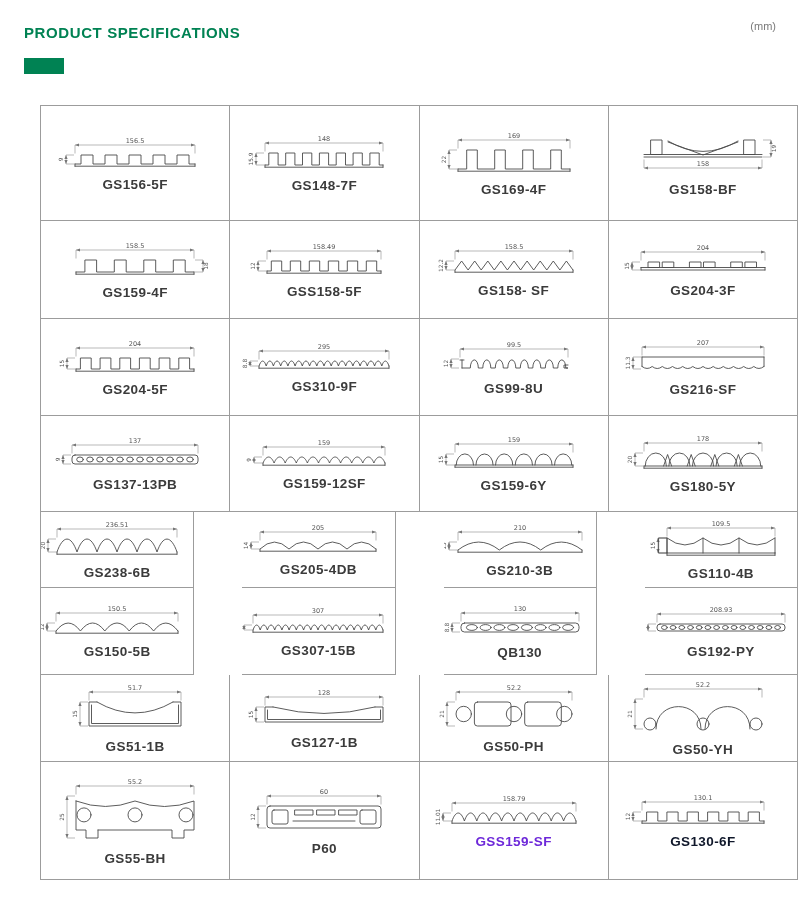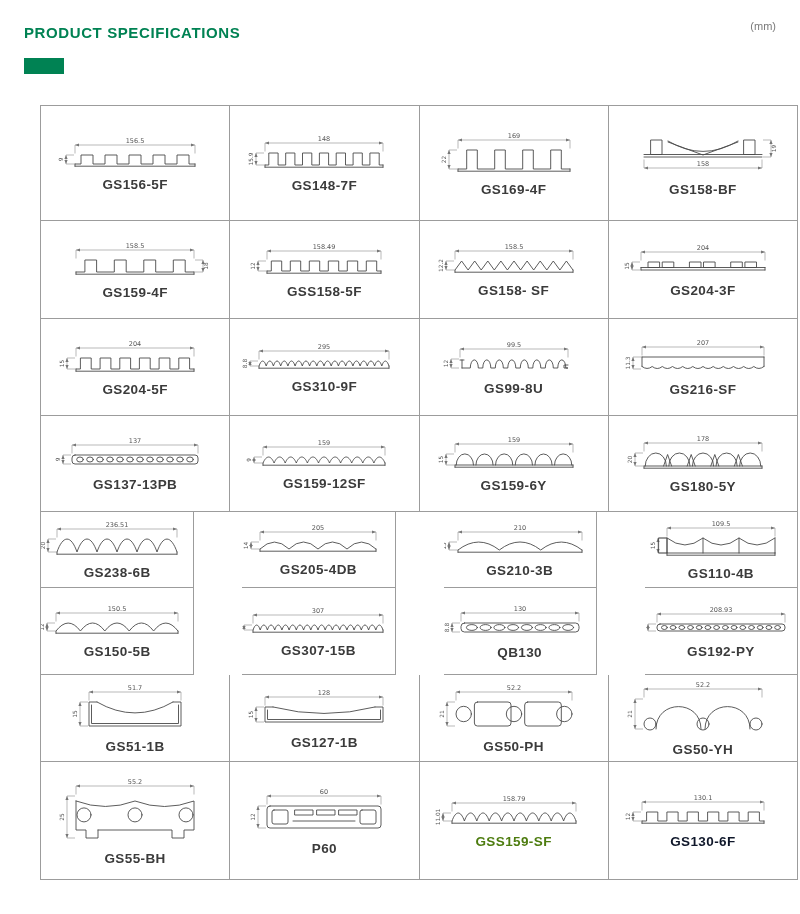--- a/index.html
+++ b/index.html
@@ -661,21 +661,21 @@
             <line x1="150" y1="10" x2="150" y2="18.5" class="d"></line>
             <text x="88" y="7.5" class="t" text-anchor="middle">158.79</text>
             <line x1="17" y1="20" x2="17" y2="28" class="d"></line>
             <line x1="17" y1="20" x2="25" y2="20" class="d"></line>
             <line x1="17" y1="28" x2="25" y2="28" class="d"></line>
             <path d="M17,20 l-1.6,4 l3.2,0 z" class="ah"></path>
             <path d="M17,28 l-1.6,-4 l3.2,0 z" class="ah"></path>
             <text x="14" y="24" class="t2" text-anchor="middle" transform="rotate(-90 14 24)">11.01</text>
             <path d="M26,28 C29.7,17.3 34.7,17.3 38.4,28 C42.1,17.3 47.1,17.3 50.8,28 C54.5,17.3 59.5,17.3 63.2,28 C66.9,17.3 71.9,17.3 75.6,28 C79.3,17.3 84.3,17.3 88.0,28 C91.7,17.3 96.7,17.3 100.4,28 C104.1,17.3 109.1,17.3 112.8,28 C116.5,17.3 121.5,17.3 125.2,28 C128.9,17.3 133.9,17.3 137.6,28 C141.3,17.3 146.3,17.3 150.0,28 M26,30.2 L150,30.2 M26,28 L26,30.2 M150,28 L150,30.2" class="p"></path>
           </svg>
-          <div class="plabel" style="color: #4d7c0f; text-align: center;">GSS159-SF</div>
+          <div class="plabel" style="color: #6d28d9; text-align: center;">GSS159-SF</div>
         </div>
         <div class="cell">
           <svg width="176" height="37" viewBox="0 0 176 37">
             <line x1="27" y1="10" x2="149" y2="10" class="d"></line>
             <path d="M27,10 l4,-1.6 l0,3.2 z" class="ah"></path>
             <path d="M149,10 l-4,-1.6 l0,3.2 z" class="ah"></path>
             <line x1="27" y1="10" x2="27" y2="18.5" class="d"></line>
             <line x1="149" y1="10" x2="149" y2="18.5" class="d"></line>
             <text x="88" y="7.5" class="t" text-anchor="middle">130.1</text>
             <line x1="18" y1="20" x2="18" y2="29" class="d"></line>

